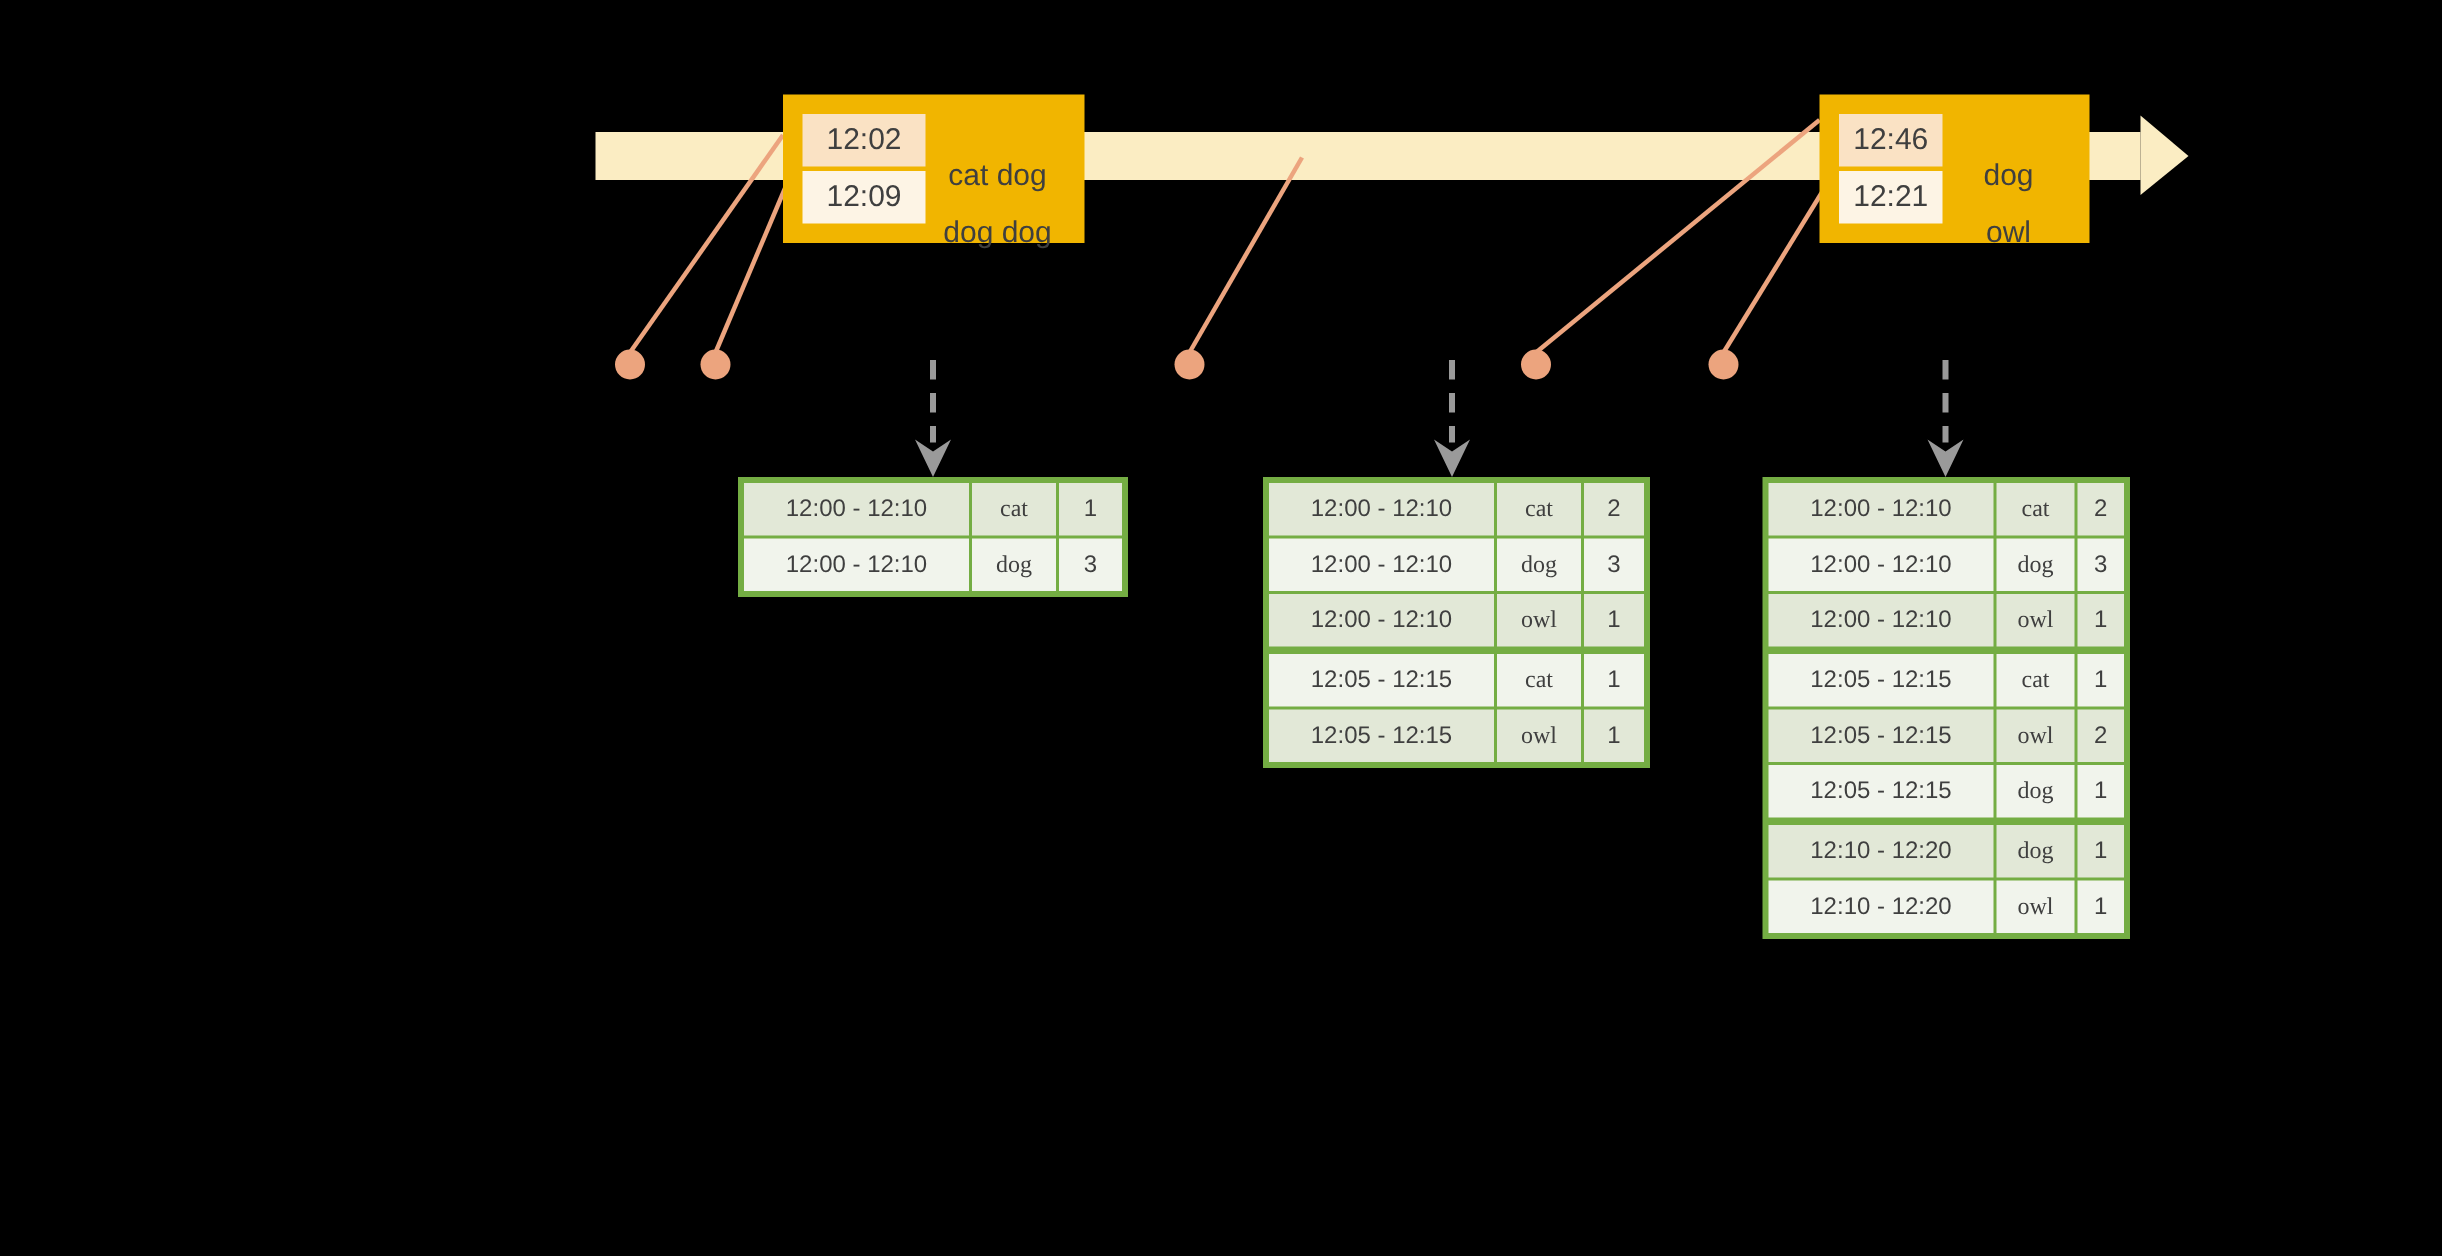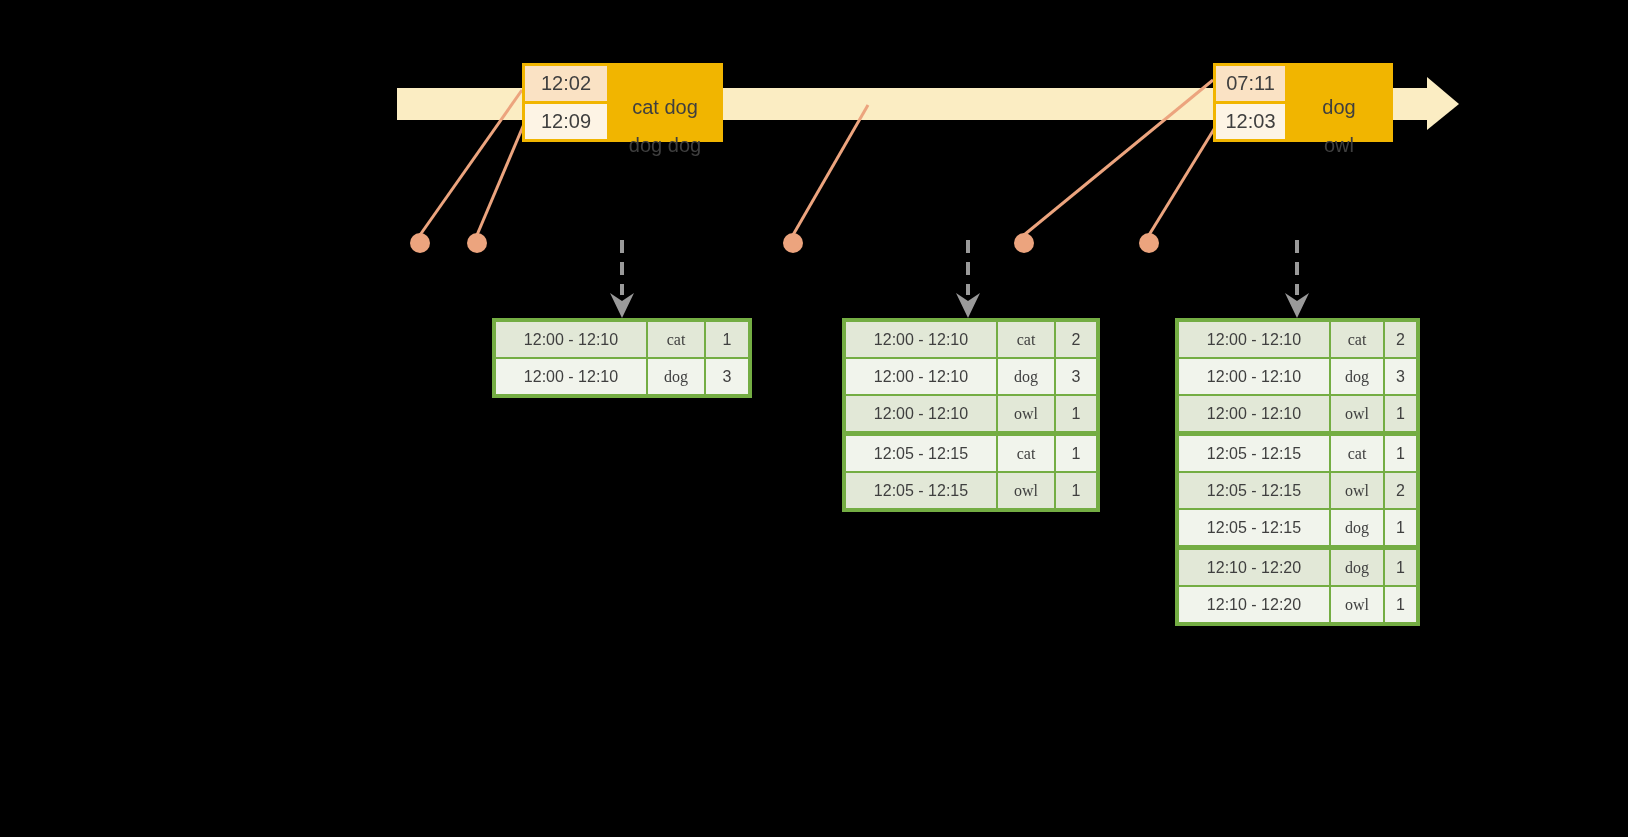--- a/index.html
+++ b/index.html
@@ -22,21 +22,21 @@
   }
   #connector-layer{position:absolute;left:0;top:0;width:1628px;height:837px;}
   .timeline-shape{fill:var(--timeline-fill);}
   .connector-line{stroke:var(--connector);stroke-width:3;}
   .event-dot{fill:var(--connector);}
   .trigger-line{stroke:var(--trigger-arrow);stroke-width:4;stroke-dasharray:13 9;}
   .trigger-head{fill:var(--trigger-arrow);}
 
   
   .input-batch{
-    position:absolute;background:var(--event-border);padding:3px;box-sizing:border-box;
+    position:absolute;background:var(--event-border);padding:13px;box-sizing:border-box;
     display:flex;flex-direction:column;gap:3px;
   }
   #batch-0{left:522px;top:63px;width:201px;}
   #batch-1{left:868px;top:83px;width:202px;}
   #batch-2{left:1213px;top:63px;width:180px;}
   .event-row{display:flex;gap:3px;height:35px;}
   .event-cell{display:flex;align-items:center;justify-content:center;font-size:20px;}
   .event-time{width:82px;flex:none;}
   #batch-2 .event-time{width:69px;}
   .event-words{flex:1;margin-top:41px;}
@@ -103,25 +103,25 @@
         <div class="event-cell event-time">12:02</div>
         <div class="event-cell event-words">cat dog</div>
       </div>
       <div class="event-row">
         <div class="event-cell event-time">12:09</div>
         <div class="event-cell event-words">dog dog</div>
       </div>
     </div>
   <div id="batch-2" class="input-batch">
       <div class="event-row">
-        <div class="event-cell event-time">07:11</div>
+        <div class="event-cell event-time">12:46</div>
         <div class="event-cell event-words">dog</div>
       </div>
       <div class="event-row">
-        <div class="event-cell event-time">12:03</div>
+        <div class="event-cell event-time">12:21</div>
         <div class="event-cell event-words">owl</div>
       </div>
     </div>
 
   <div id="result-0" class="result-table">
       <div class="result-row">
         <div class="result-cell result-window">12:00 - 12:10</div>
         <div class="result-cell result-word">cat</div>
         <div class="result-cell result-count">1</div>
       </div>

